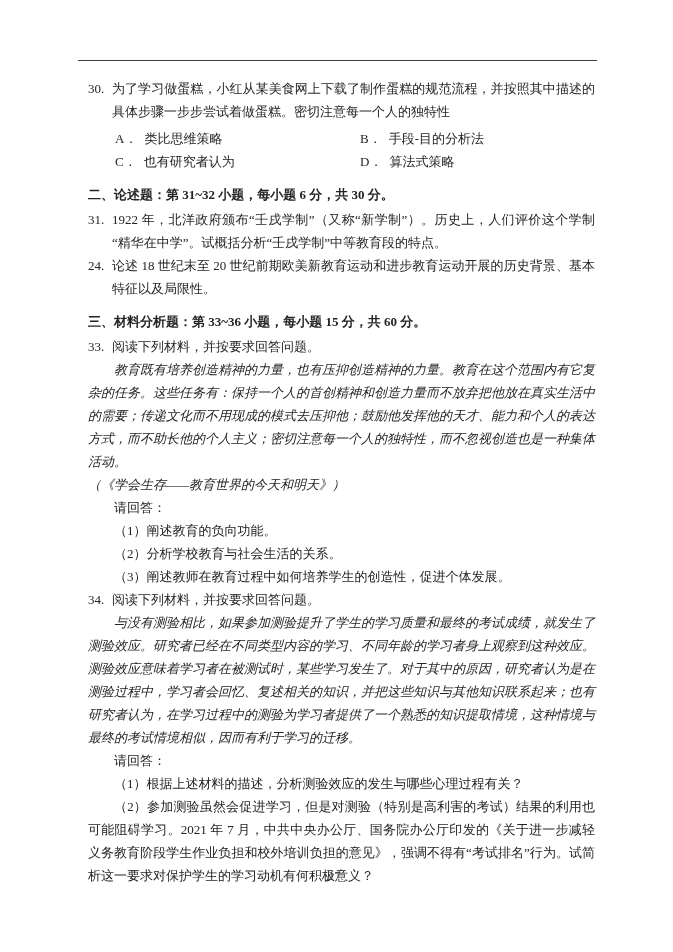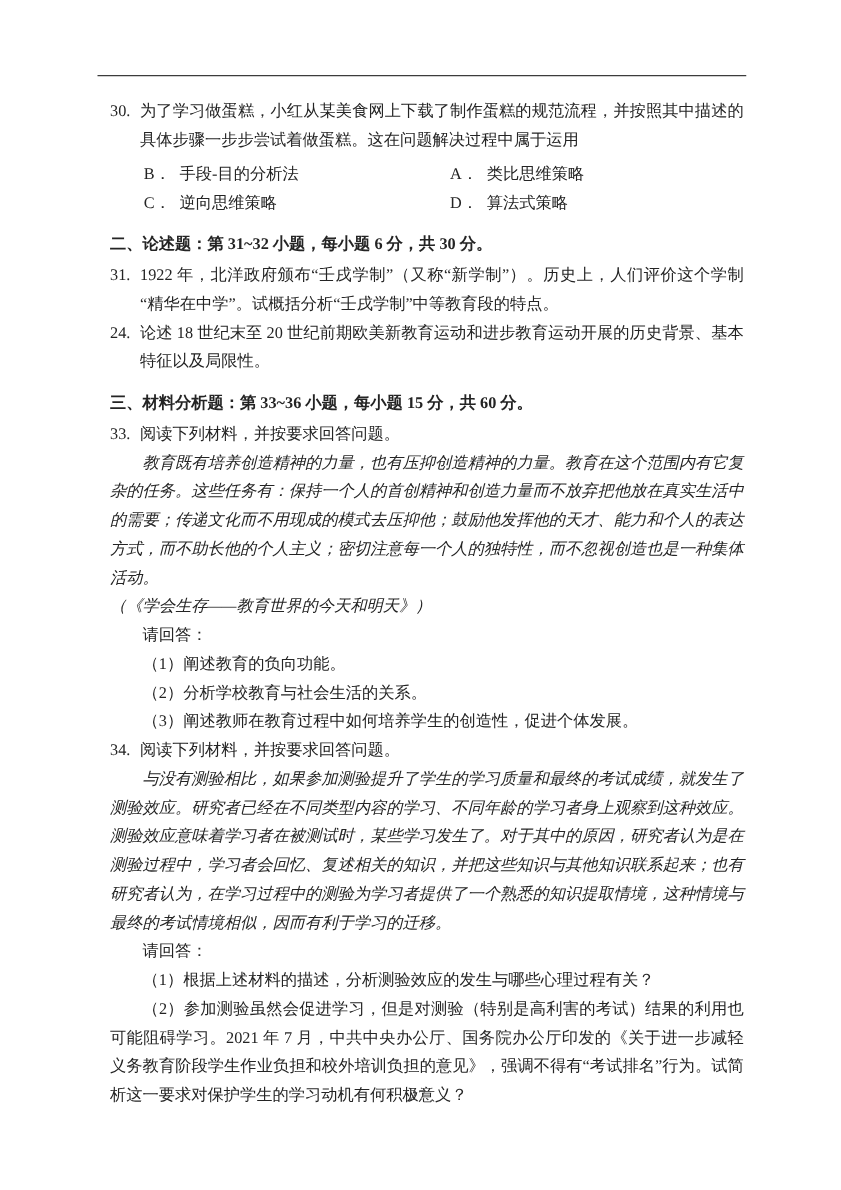--- a/index.html
+++ b/index.html
@@ -78,30 +78,30 @@
 </head>
 <body>
 
 <div class="page">
 
   <hr class="top-rule">
 
   <div class="qrow first">
     <span class="qnum">30.</span>
     <div class="qbody">
-      <div class="qtext">为了学习做蛋糕，小红从某美食网上下载了制作蛋糕的规范流程，并按照其中描述的具体步骤一步步尝试着做蛋糕。这在问题解决过程中属于运用</div>
+      <div class="qtext">为了学习做蛋糕，小红从某美食网上下载了制作蛋糕的规范流程，并按照其中描述的具体步骤一步步尝试着做蛋糕。密切注意每一个人的独特性</div>
       <div class="options">
+        <div class="option">
+          <span class="opt-label">A．</span><span>类比思维策略</span>
+        </div>
         <div class="option">
           <span class="opt-label">B．</span><span>手段-目的分析法</span>
         </div>
         <div class="option">
-          <span class="opt-label">A．</span><span>类比思维策略</span>
-        </div>
-        <div class="option">
-          <span class="opt-label">C．</span><span>逆向思维策略</span>
+          <span class="opt-label">C．</span><span>也有研究者认为</span>
         </div>
         <div class="option">
           <span class="opt-label">D．</span><span>算法式策略</span>
         </div>
       </div>
     </div>
   </div>
 
   <div class="sec-heading">二、论述题：第 31~32 小题，每小题 6 分，共 30 分。</div>
 

